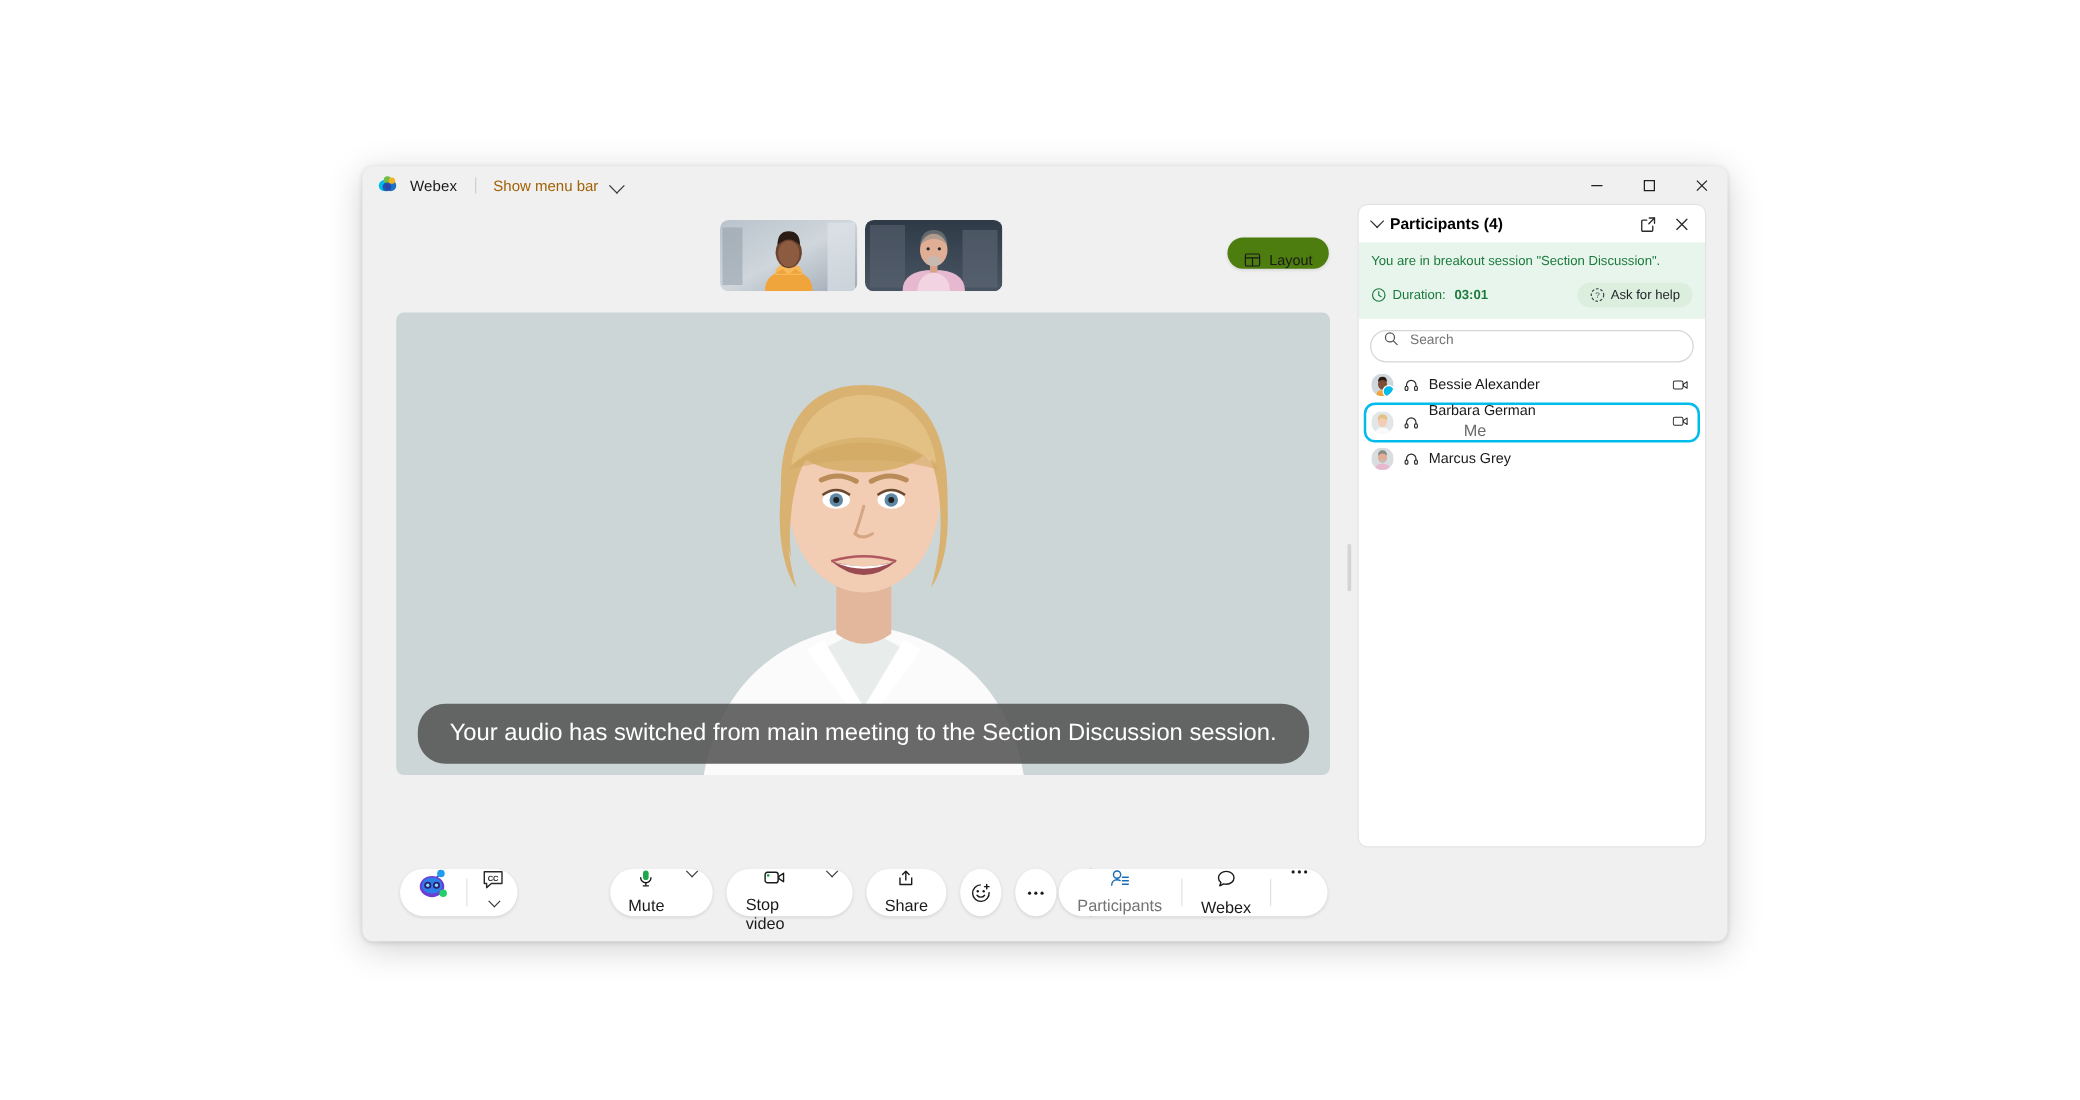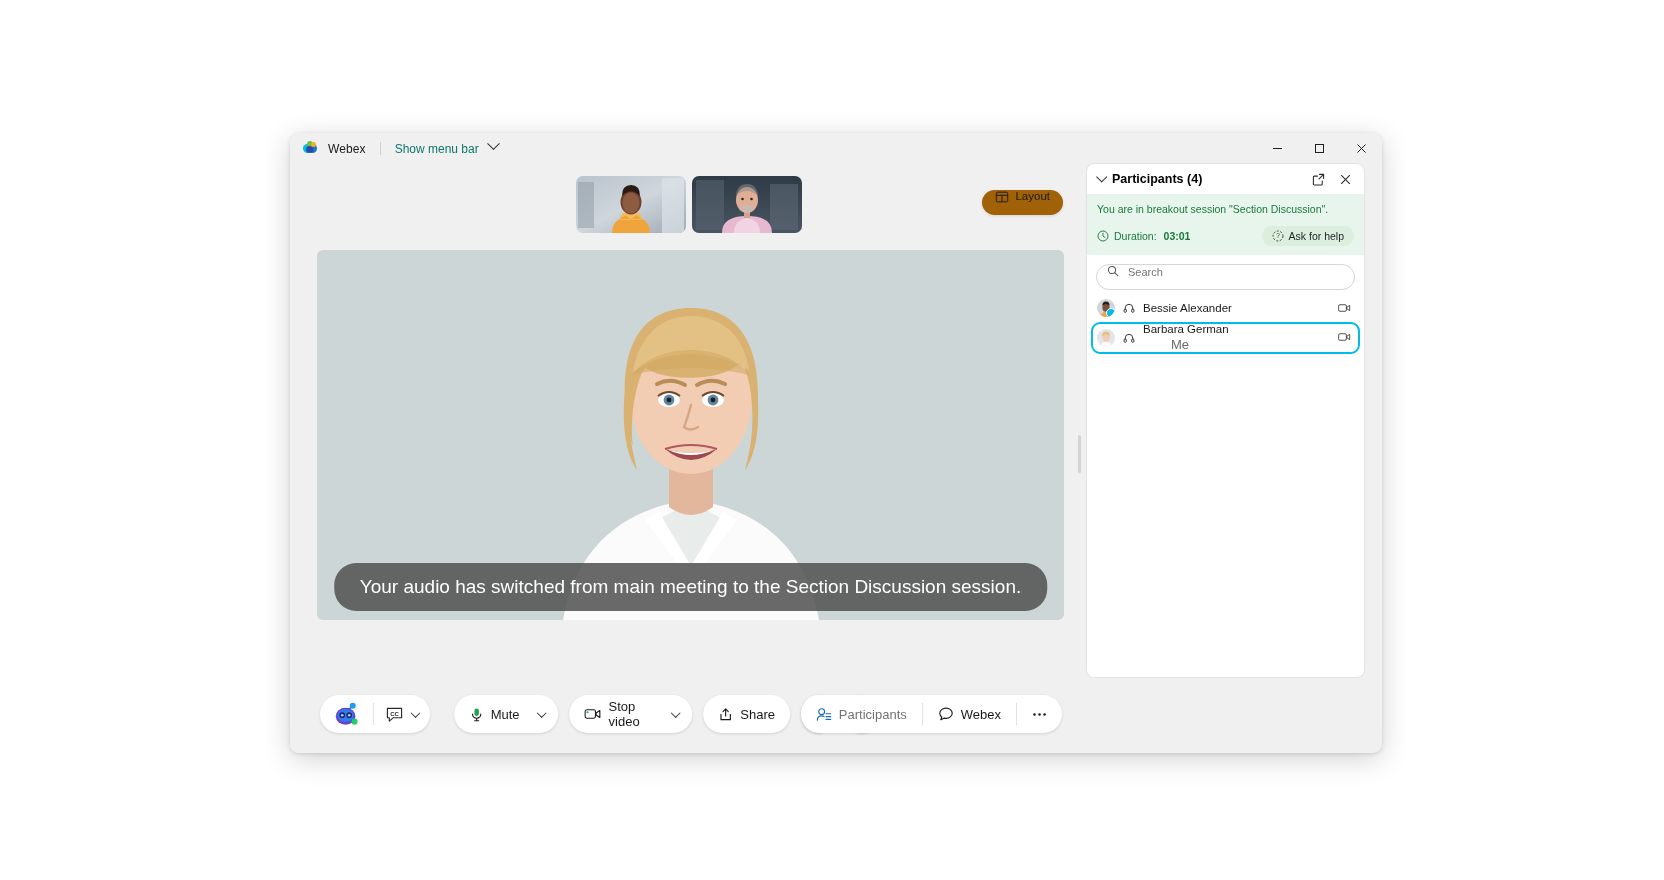--- a/index.html
+++ b/index.html
@@ -23,35 +23,35 @@
   .tb-left{display:flex;align-items:center;padding-left:13px;gap:10px;}
   .webex-logo{width:15px;height:15px;position:relative;}
   .webex-logo i{position:absolute;border-radius:50%;display:block;}
   .wl-a{width:9px;height:9px;left:0;top:3px;background:#00bceb;}
   .wl-b{width:9px;height:9px;left:5px;top:3px;background:#1a73c8;}
   .wl-c{width:6px;height:6px;left:4px;top:0px;background:#6ebe4a;}
   .wl-d{width:5px;height:5px;left:8px;top:1px;background:#f6b11e;}
   .wl-e{width:7px;height:7px;left:3px;top:5px;background:#2b3fa0;opacity:.85;}
   .tb-title{font-size:12px;color:#1a1a1a;letter-spacing:.1px;}
   .tb-sep{width:1px;height:13px;background:#d0d0d0;margin:0 4px;}
-  .tb-menu{font-size:12px;color:#0f766e;display:flex;align-items:flex-start;gap:10px;cursor:default;}
+  .tb-menu{font-size:12px;color:#a16207;display:flex;align-items:flex-end;gap:10px;cursor:default;}
   .chev{width:8px;height:8px;border-right:1.3px solid #333;border-bottom:1.3px solid #333;transform:rotate(45deg) translate(-2px,-2px);}
   .win-ctrls{position:absolute;right:0;top:0;height:31px;display:flex;}
   .wc{width:42px;height:31px;display:flex;align-items:center;justify-content:center;color:#202020;font-size:11px;}
   .wc svg{display:block;}
   
   #win-body{display:flex;height:589px;}
   #stage{position:relative;flex:1;background:#f0f0f0;}
   
   #filmstrip{position:absolute;left:0;right:0;top:0;height:66px;display:flex;justify-content:center;align-items:flex-start;gap:6px;padding-top:12px;}
   .thumb{width:110px;height:57px;border-radius:7px;overflow:hidden;position:relative;}
   .thumb .sky{position:absolute;inset:0;}
   #layout-btn{
     position:absolute;right:24px;top:26px;height:25px;padding:0 13px;
-    display:flex;align-items:flex-start;gap:6px;background:#a16207;border-radius:14px;
+    display:flex;align-items:flex-end;gap:6px;background:#4d7c0f;border-radius:14px;
     font-size:11.5px;color:#1a1a1a;box-shadow:0 1px 3px rgba(0,0,0,.12);cursor:pointer;
   }
   
   #main-video{
     position:absolute;left:27px;right:23px;top:86px;height:370px;
     background:#ccd6d6;border-radius:6px;overflow:hidden;
   }
   .face-wrap{position:absolute;left:50%;transform:translateX(-50%);top:0;width:300px;height:370px;}
   
   #toast{
@@ -60,21 +60,21 @@
     padding:13px 26px;font-size:19px;white-space:nowrap;
   }
   
   #toolbar{
     position:absolute;left:0;right:0;bottom:0;height:76px;background:#f0f0f0;
   }
   .tb-group{position:absolute;top:18px;display:flex;align-items:center;}
   .pill{background:#fff;border-radius:20px;box-shadow:0 1px 3px rgba(0,0,0,.13);
         height:38px;display:flex;align-items:center;}
   .pill-btn{display:flex;align-items:center;gap:7px;padding:0 15px;height:38px;
-            font-size:13px;color:#1a1a1a;cursor:pointer;}
+            font-size:13px;color:#1a1a1a;cursor:pointer;flex-direction:column;}
   .pill-div{width:1px;height:22px;background:#e2e2e2;}
   .caret{width:6px;height:6px;border-right:1.4px solid #3a3a3a;border-bottom:1.4px solid #3a3a3a;
          transform:rotate(45deg) translate(-1px,-1px);margin-left:2px;}
   .round-btn{width:38px;height:38px;border-radius:50%;background:#fff;
              box-shadow:0 1px 3px rgba(0,0,0,.13);display:flex;align-items:center;
              justify-content:center;cursor:pointer;}
   .leave-btn{width:38px;height:38px;border-radius:50%;background:#d6401f;
              display:flex;align-items:center;justify-content:center;cursor:pointer;}
   #assistant-group{left:30px;}
   #center-group{left:50%;transform:translateX(-50%);gap:11px;}
@@ -530,19 +530,40 @@
               <span class="psub">Me</span>
             </span>
             <span class="vid-ic">
               <svg viewBox="0 0 16 13" style="width:13px;height:12px">
                 <rect x="0.8" y="2.5" width="9.5" height="8" rx="1.6" fill="none" stroke="#2a2a2a" stroke-width="1"></rect>
                 <path d="M10.8 5.6l3.6-2.3v6.4l-3.6-2.3z" fill="none" stroke="#2a2a2a" stroke-width="1" stroke-linejoin="round"></path>
               </svg>
             </span>
           </div>
 
+          <div class="prow">
+            <span class="avatar">
+              <svg viewBox="0 0 18 18" style="width:18px;height:18px">
+                <rect width="18" height="18" fill="#d8dde0"></rect>
+                <path d="M3 18 q0-5.2 6-5.2 t6 5.2 z" fill="#e7b9d0"></path>
+                <ellipse cx="9" cy="8" rx="3.6" ry="4.2" fill="#e0ae95"></ellipse>
+                <path d="M5.4 6.6 q3.6-3.6 7.2 0 q0-4.4-3.6-4.4 t-3.6 4.4z" fill="#8a8a88"></path>
+                <ellipse cx="9" cy="10.6" rx="2" ry="1.3" fill="#bfbfbd"></ellipse>
+              </svg>
+            </span>
+            <span class="audio-ic">
+              <svg viewBox="0 0 13 13" style="width:12px;height:12px">
+                <path d="M2.4 8.2V6.6a4.1 4.1 0 0 1 8.2 0v1.6" fill="none" stroke="#2a2a2a" stroke-width="1"></path>
+                <rect x="1.2" y="7.6" width="2.4" height="3.6" rx="1.1" fill="none" stroke="#2a2a2a" stroke-width="1"></rect>
+                <rect x="9.4" y="7.6" width="2.4" height="3.6" rx="1.1" fill="none" stroke="#2a2a2a" stroke-width="1"></rect>
+              </svg>
+            </span>
+            <span class="pnames">
+              <span class="pname">Marcus Grey</span>
+            </span>
+          </div>
 
         </div>
       </div>
     </div>
 
   </div>
 </div>
 
 </body></html>

